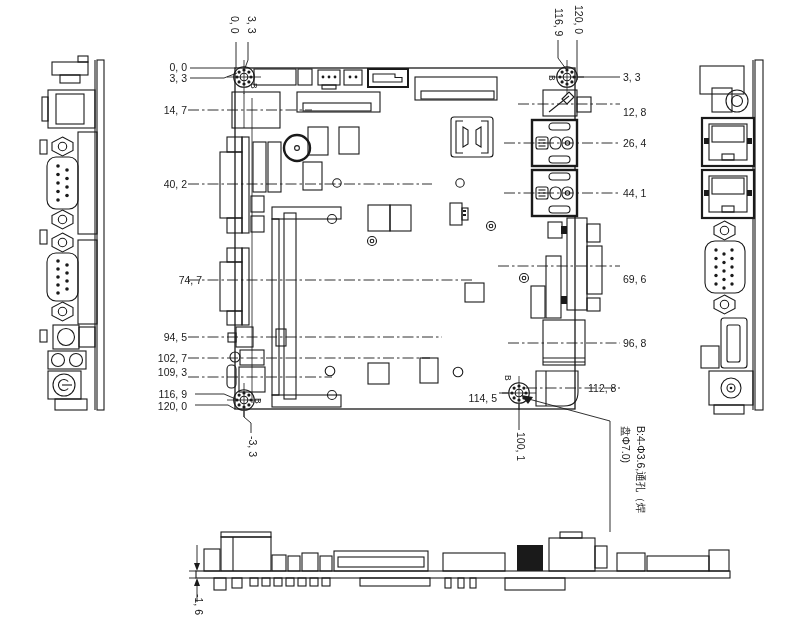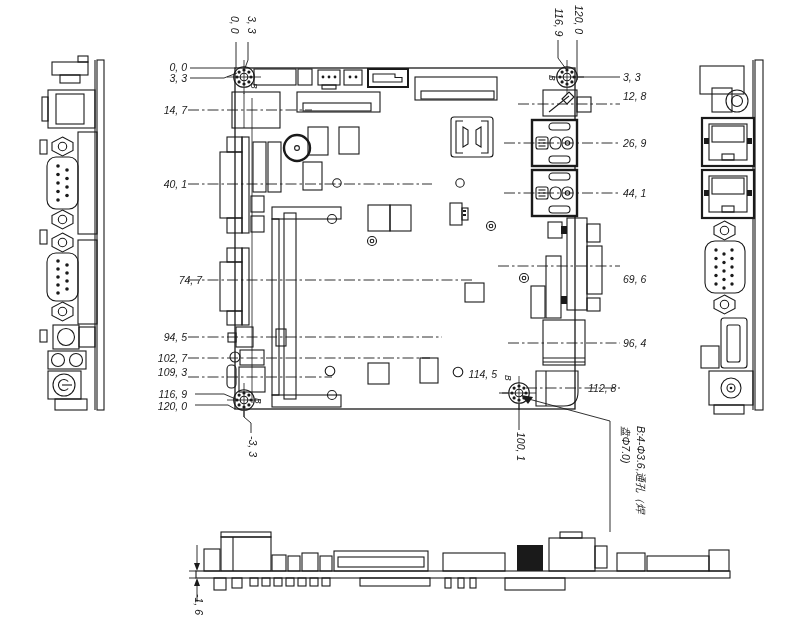--- a/index.html
+++ b/index.html
@@ -1,17 +1,17 @@
 <!DOCTYPE html>
 <html><head>
 <meta charset="utf-8">
 <style>
   html,body{margin:0;padding:0;background:#fff;}
   #stage{position:relative;width:805px;height:624px;background:#fff;overflow:hidden;
-         font-family:"Liberation Sans",sans-serif;color:#1a1a1a;font-style:italic;}
+         font-family:"Liberation Sans",sans-serif;color:#1a1a1a;}
   #art{position:absolute;left:0;top:0;}
   .lbl{position:absolute;font-size:10.5px;line-height:11px;white-space:nowrap;color:#1a1a1a;}
   .rt{text-align:right;}
   .rot{transform-origin:0 0;transform:rotate(90deg);}
   .note{font-size:10.5px;line-height:14.5px;}
   .bsm{font-size:8.5px;line-height:9px;}
   .s{stroke:#1a1a1a;stroke-width:1.1;fill:none;}
 </style>
 </head>
 <body>
@@ -389,44 +389,44 @@
       <line x1="197" y1="586" x2="197" y2="602"></line>
     </g>
     <polygon points="197,571 194,563 200,563" fill="#1a1a1a"></polygon>
     <polygon points="197,578 194,586 200,586" fill="#1a1a1a"></polygon>
   </g>
 </svg>
 
   <div class="lbl rt" style="left:147px;top:62px;width:40px">0, 0</div>
   <div class="lbl rt" style="left:147px;top:72.5px;width:40px">3, 3</div>
   <div class="lbl rt" style="left:147px;top:104.5px;width:40px">14, 7</div>
-  <div class="lbl rt" style="left:147px;top:178.5px;width:40px">40, 1</div>
+  <div class="lbl rt" style="left:147px;top:178.5px;width:40px">40, 2</div>
   <div class="lbl rt" style="left:162px;top:274.5px;width:40px">74, 7</div>
   <div class="lbl rt" style="left:147px;top:331.5px;width:40px">94, 5</div>
   <div class="lbl rt" style="left:147px;top:352.5px;width:40px">102, 7</div>
   <div class="lbl rt" style="left:147px;top:367px;width:40px">109, 3</div>
   <div class="lbl rt" style="left:147px;top:388.5px;width:40px">116, 9</div>
   <div class="lbl rt" style="left:147px;top:400.5px;width:40px">120, 0</div>
 
   <div class="lbl" style="left:623px;top:71.5px">3, 3</div>
-  <div class="lbl" style="left:623px;top:91px">12, 8</div>
-  <div class="lbl" style="left:623px;top:137.5px">26, 9</div>
+  <div class="lbl" style="left:623px;top:107px">12, 8</div>
+  <div class="lbl" style="left:623px;top:137.5px">26, 4</div>
   <div class="lbl" style="left:623px;top:187.5px">44, 1</div>
   <div class="lbl" style="left:623px;top:274px">69, 6</div>
-  <div class="lbl" style="left:623px;top:337.5px">96, 4</div>
+  <div class="lbl" style="left:623px;top:337.5px">96, 8</div>
   <div class="lbl" style="left:588px;top:382.5px">112, 8</div>
 
   <div class="lbl rot" style="left:240px;top:16px">0, 0</div>
   <div class="lbl rot" style="left:257px;top:16px">3, 3</div>
   <div class="lbl rot" style="left:564px;top:8px">116, 9</div>
   <div class="lbl rot" style="left:584px;top:5px">120, 0</div>
 
   <div class="lbl rot" style="left:258px;top:436px">-3, 3</div>
   <div class="lbl rot" style="left:526px;top:432px">100, 1</div>
-  <div class="lbl rt" style="left:462px;top:369px;width:35px">114, 5</div>
+  <div class="lbl rt" style="left:462px;top:393px;width:35px">114, 5</div>
   <div class="lbl rot" style="left:204px;top:594px">-1, 6</div>
 
   <div class="lbl bsm rot" style="left:258px;top:83px">B</div>
   <div class="lbl bsm rot" style="left:556px;top:75px">B</div>
   <div class="lbl bsm rot" style="left:262px;top:398px">B</div>
   <div class="lbl bsm rot" style="left:512px;top:375px">B</div>
 
   <div class="note rot" style="position:absolute;left:648px;top:426px;white-space:nowrap">
     <div>B:4-Φ3.6,通孔（焊</div>
     <div>盘Φ7.0)</div>

